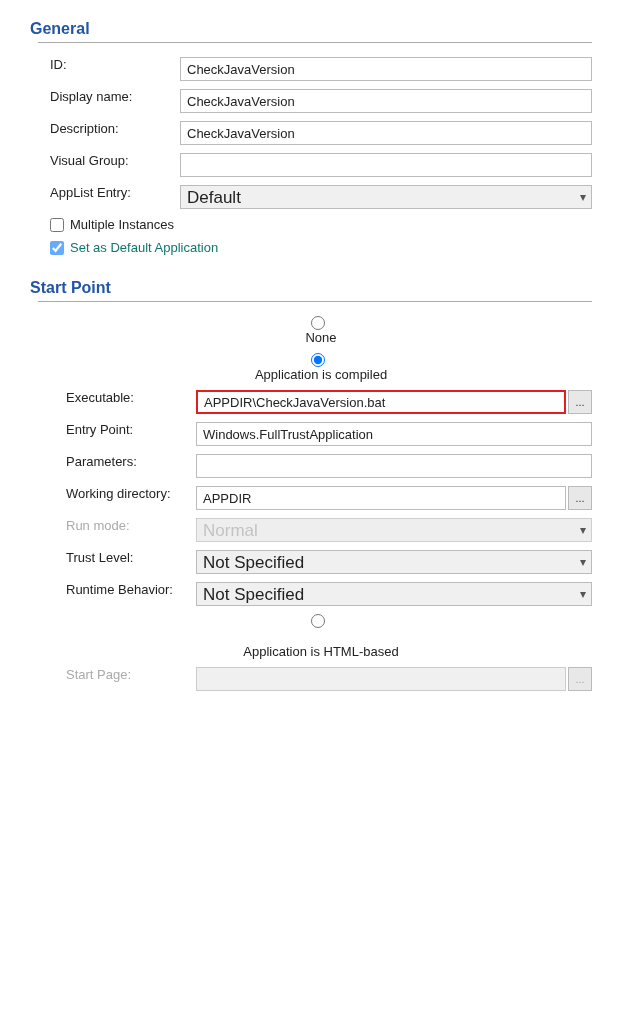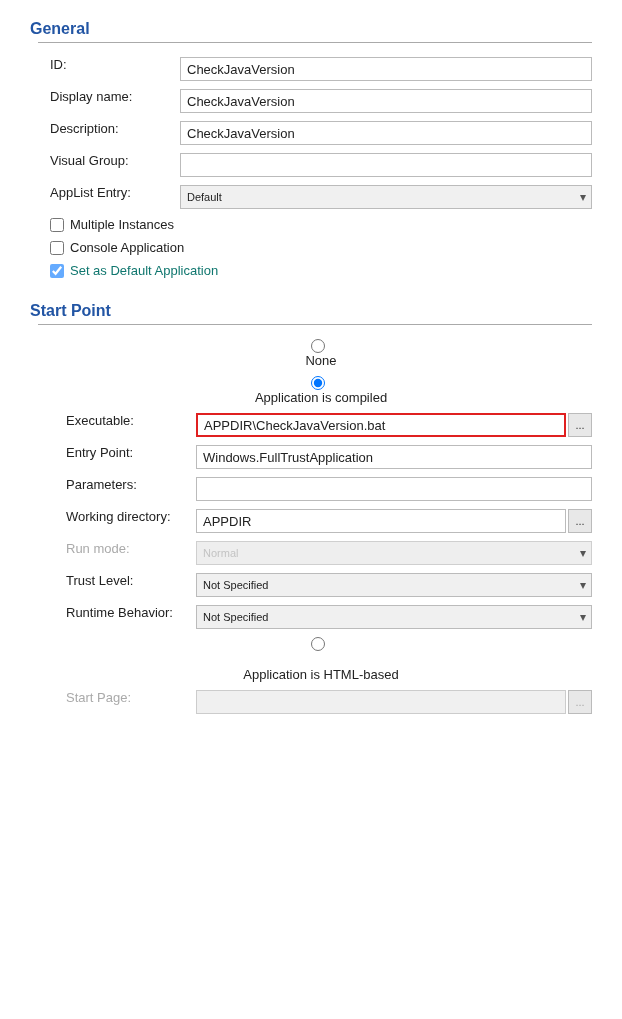--- a/index.html
+++ b/index.html
@@ -76,21 +76,21 @@
       display: flex;
       align-items: center;
     }
 
     .select-wrapper select {
       width: 100%;
       height: 24px;
       border: 1px solid #bbb;
       background: #f0f0f0;
       padding: 2px 24px 2px 6px;
-      font-size: 11px;
+      font-size: 17px;
       font-family: inherit;
       color: #222;
       appearance: none;
       -webkit-appearance: none;
       outline: none;
       cursor: pointer;
     }
 
     .select-wrapper select.disabled {
       color: #aaa;
@@ -232,24 +232,20 @@
         <option>All</option>
       </select>
     </div>
   </div>
 
   <div class="checkbox-row">
     <input type="checkbox" id="cb-multiple" style="">
     <label for="cb-multiple">Multiple Instances</label>
   </div>
 
-  <div class="checkbox-row">
-    <input type="checkbox" id="cb-console" style="">
-    <label for="cb-console">Console Application</label>
-  </div>
 
   <div class="checkbox-row disabled">
     <input type="checkbox" id="cb-default" checked="" style="opacity: 0.6;">
     <label for="cb-default" style="color:#0f766e;">Set as Default Application</label>
   </div>
 </div>
 
 <div class="section-gap">
   <div class="section-title">Start Point</div>
   <div class="section-divider"></div>

